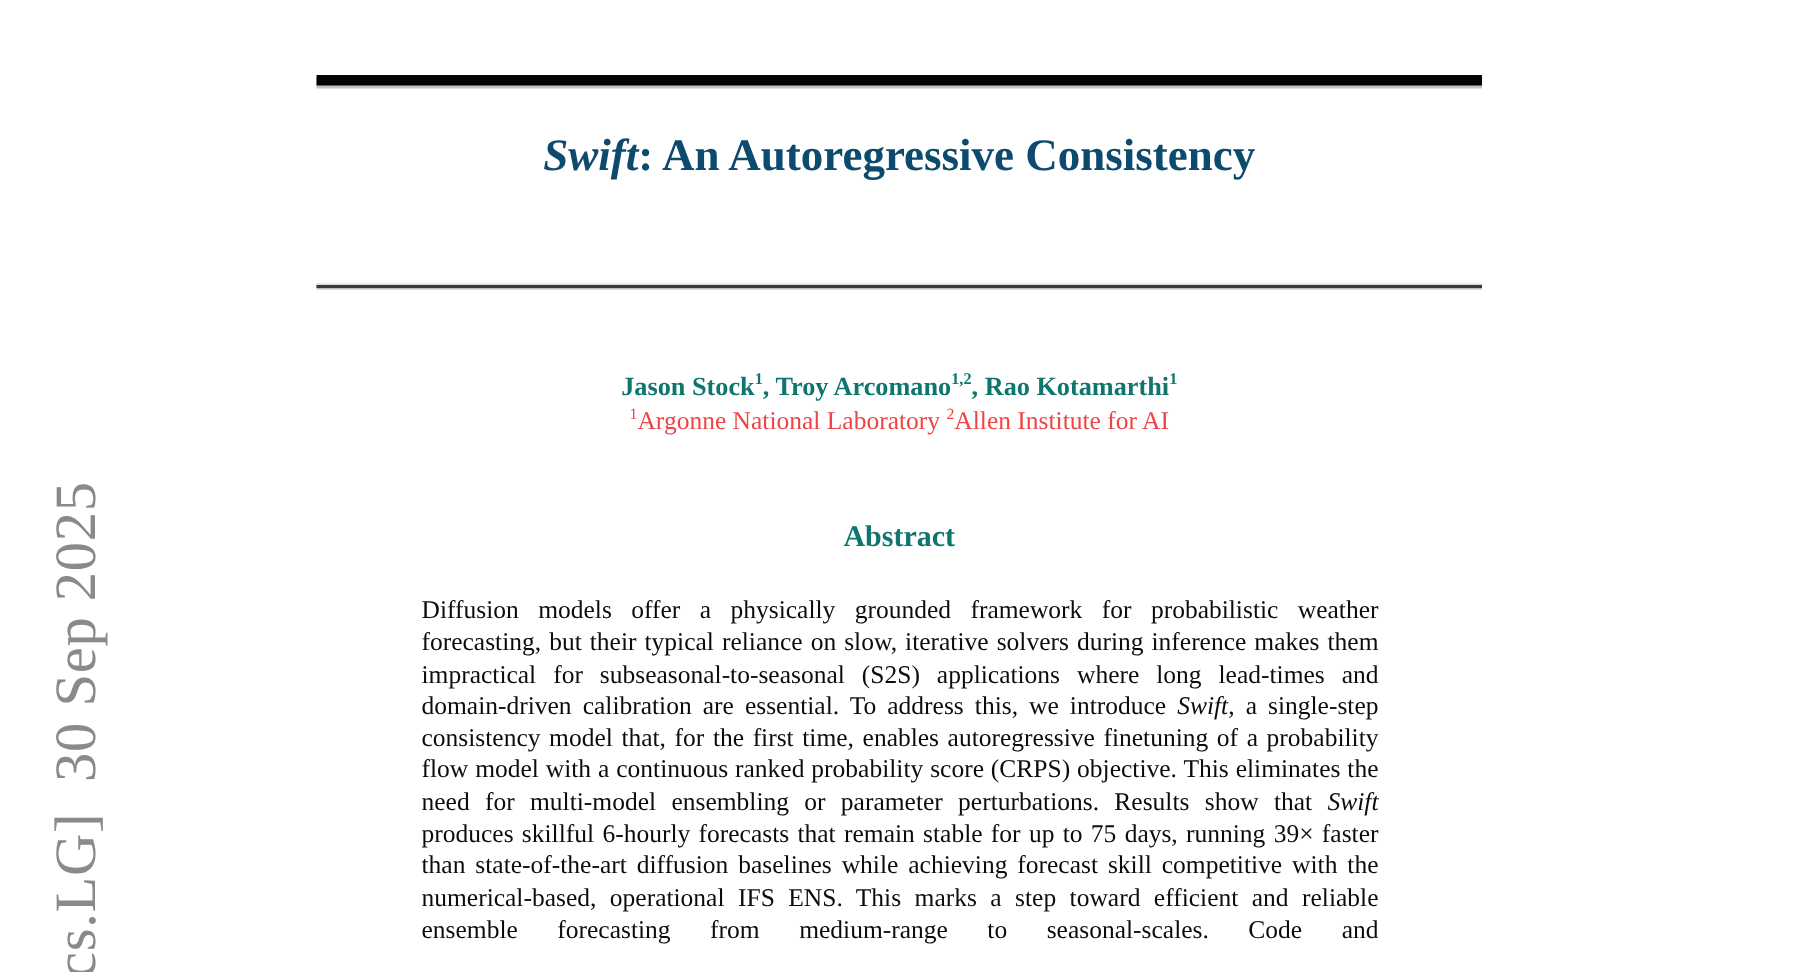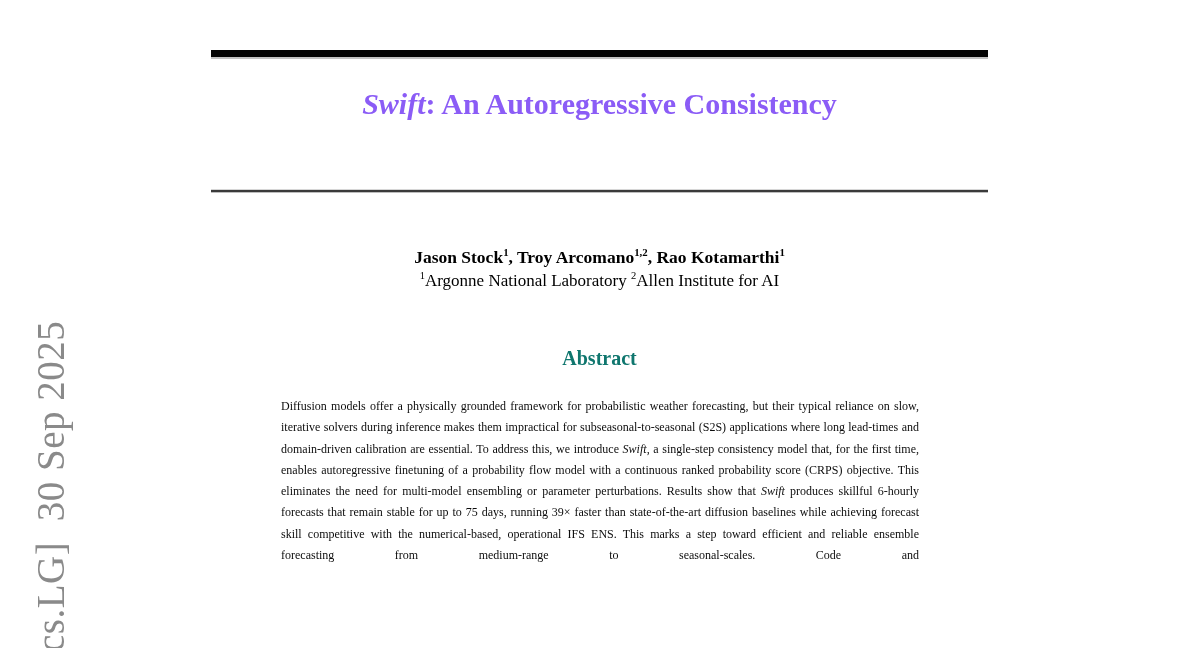--- a/index.html
+++ b/index.html
@@ -20,61 +20,61 @@
     box-shadow: 0 2px 0 #c3c3c3;
   }
   .paper-title {
     position: absolute;
     left: 211px; top: 85px;
     width: 777px;
     text-align: center;
     font-size: 30px;
     line-height: 37px;
     font-weight: bold;
-    color: #8b5cf6;
+    color: #0c4a6e;
   }
   .rule-thin {
     position: absolute;
     left: 211px; top: 190px;
     width: 777px; height: 2px;
     background: #3a3a3a;
     box-shadow: 0 1px 0 #bdbdbd, 0 -1px 0 #d6d6d6;
   }
   .authors-line {
     position: absolute;
     left: 211px; top: 247px;
     width: 777px;
     text-align: center;
     font-size: 17.5px;
     font-weight: bold;
-    color: #000000;
+    color: #0f766e;
   }
   .affil-line {
     position: absolute;
     left: 211px; top: 271px;
     width: 777px;
     text-align: center;
     font-size: 17px;
-    color: #000000;
+    color: #ef4444;
   }
   sup { font-size: 62%; line-height: 0; }
   .abstract-heading {
     position: absolute;
     left: 211px; top: 347px;
     width: 777px;
     text-align: center;
     font-size: 20px;
     font-weight: bold;
     color: #0f766e;
   }
   .abstract-body {
     position: absolute;
     left: 281px; top: 396px;
     width: 638px;
-    font-size: 12px;
+    font-size: 17px;
     line-height: 21.3px;
     text-align: justify;
     text-align-last: justify;
     color: #0c0c0c;
   }
   .arxiv-watermark {
     position: absolute;
     left: 28px; top: 652px;
     transform-origin: 0 0;
     transform: rotate(-90deg);

